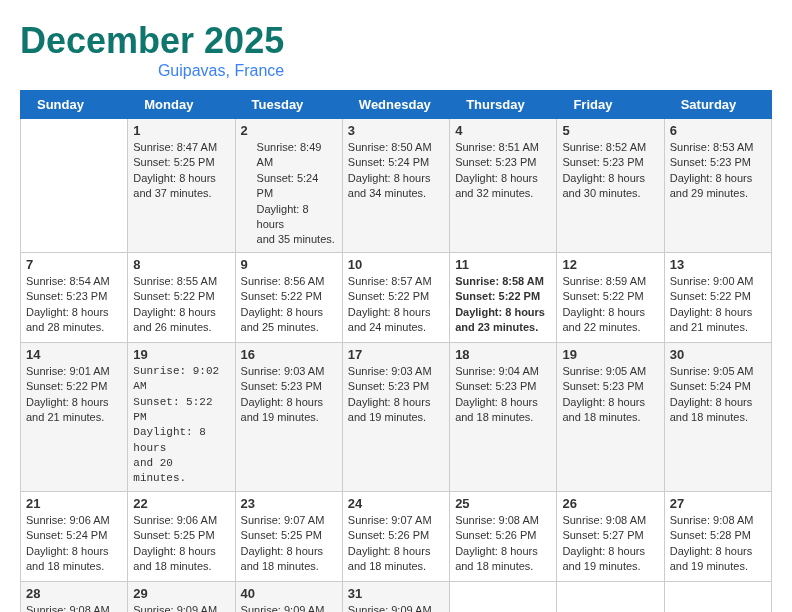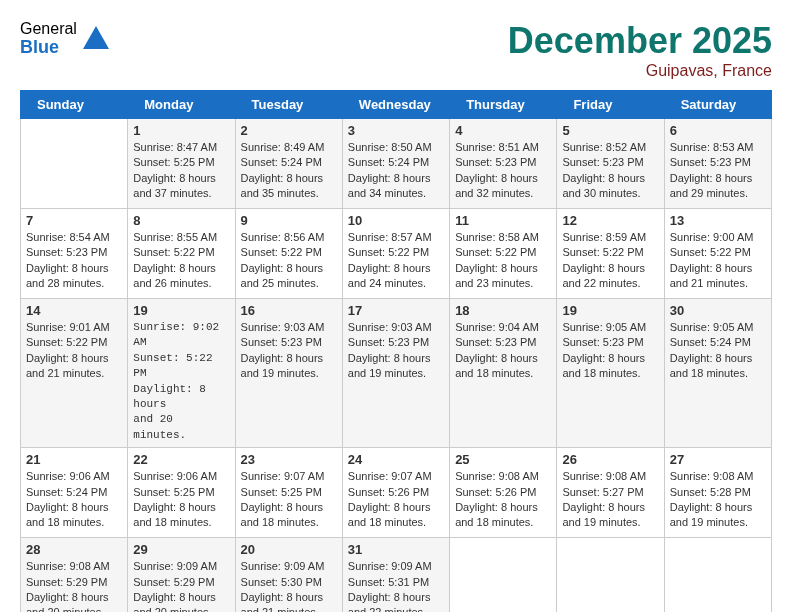--- a/index.html
+++ b/index.html
@@ -38,21 +38,21 @@
     .title-block {
       text-align: right;
     }
     .month-title {
       font-size: 36px;
       font-weight: bold;
       color: #0f766e;
     }
     .location {
       font-size: 16px;
-      color: #7f1d1d;
+      color: #3b82f6;
     }
     .calendar {
       width: 100%;
       border-collapse: collapse;
       font-size: 11px;
     }
     .calendar thead th {
       background-color: #1a6fc4;
       color: #fff;
       padding: 6px 16px;
@@ -88,29 +88,20 @@
       color: #333;
     }
     .empty {
       background-color: inherit !important;
     }
   </style>
 </head>
 <body>
 
 <div class="header">
-  <div class="logo">
-    <div class="logo-text">
-      <span>General</span>
-      <span class="logo-blue">Blue</span>
-    </div>
-    <svg class="logo-icon" viewBox="0 0 30 30">
-      <polygon points="15,2 28,25 2,25" fill="#1a6fc4"></polygon>
-    </svg>
-  </div>
   <div class="title-block">
     <div class="month-title">December 2025</div>
     <div class="location">Guipavas, France</div>
   </div>
 </div>
 
 <table class="calendar">
   <thead>
     <tr>
     <th>Sunday</th>
@@ -127,21 +118,21 @@
         <td class="empty"></td>
         <td>
           <span class="day-num">1</span>
           <div class="day-info" style="white-space: pre-line;">Sunrise: 8:47 AM
 Sunset: 5:25 PM
 Daylight: 8 hours
 and 37 minutes.</div>
         </td>
         <td>
           <span class="day-num">2</span>
-          <div class="day-info" style="white-space: pre-line;">Sunrise: 8:49 AM
+          <div class="day-info" style="white-space: pre-line; margin-left: 16px;">Sunrise: 8:49 AM
 Sunset: 5:24 PM
 Daylight: 8 hours
 and 35 minutes.</div>
         </td>
         <td>
           <span class="day-num">3</span>
           <div class="day-info" style="white-space: pre-line;">Sunrise: 8:50 AM
 Sunset: 5:24 PM
 Daylight: 8 hours
 and 34 minutes.</div>
@@ -192,21 +183,21 @@
         </td>
         <td>
           <span class="day-num">10</span>
           <div class="day-info" style="white-space: pre-line;">Sunrise: 8:57 AM
 Sunset: 5:22 PM
 Daylight: 8 hours
 and 24 minutes.</div>
         </td>
         <td>
           <span class="day-num">11</span>
-          <div class="day-info" style="white-space: pre-line;">Sunrise: 8:58 AM
+          <div class="day-info" style="white-space: pre-line; font-weight: bold;">Sunrise: 8:58 AM
 Sunset: 5:22 PM
 Daylight: 8 hours
 and 23 minutes.</div>
         </td>
         <td>
           <span class="day-num">12</span>
           <div class="day-info" style="white-space: pre-line;">Sunrise: 8:59 AM
 Sunset: 5:22 PM
 Daylight: 8 hours
 and 22 minutes.</div>
@@ -330,21 +321,21 @@
 and 20 minutes.</div>
         </td>
         <td>
           <span class="day-num">29</span>
           <div class="day-info" style="white-space: pre-line;">Sunrise: 9:09 AM
 Sunset: 5:29 PM
 Daylight: 8 hours
 and 20 minutes.</div>
         </td>
         <td>
-          <span class="day-num">20</span>
+          <span class="day-num">40</span>
           <div class="day-info" style="white-space: pre-line;">Sunrise: 9:09 AM
 Sunset: 5:30 PM
 Daylight: 8 hours
 and 21 minutes.</div>
         </td>
         <td>
           <span class="day-num">31</span>
           <div class="day-info" style="white-space: pre-line;">Sunrise: 9:09 AM
 Sunset: 5:31 PM
 Daylight: 8 hours

